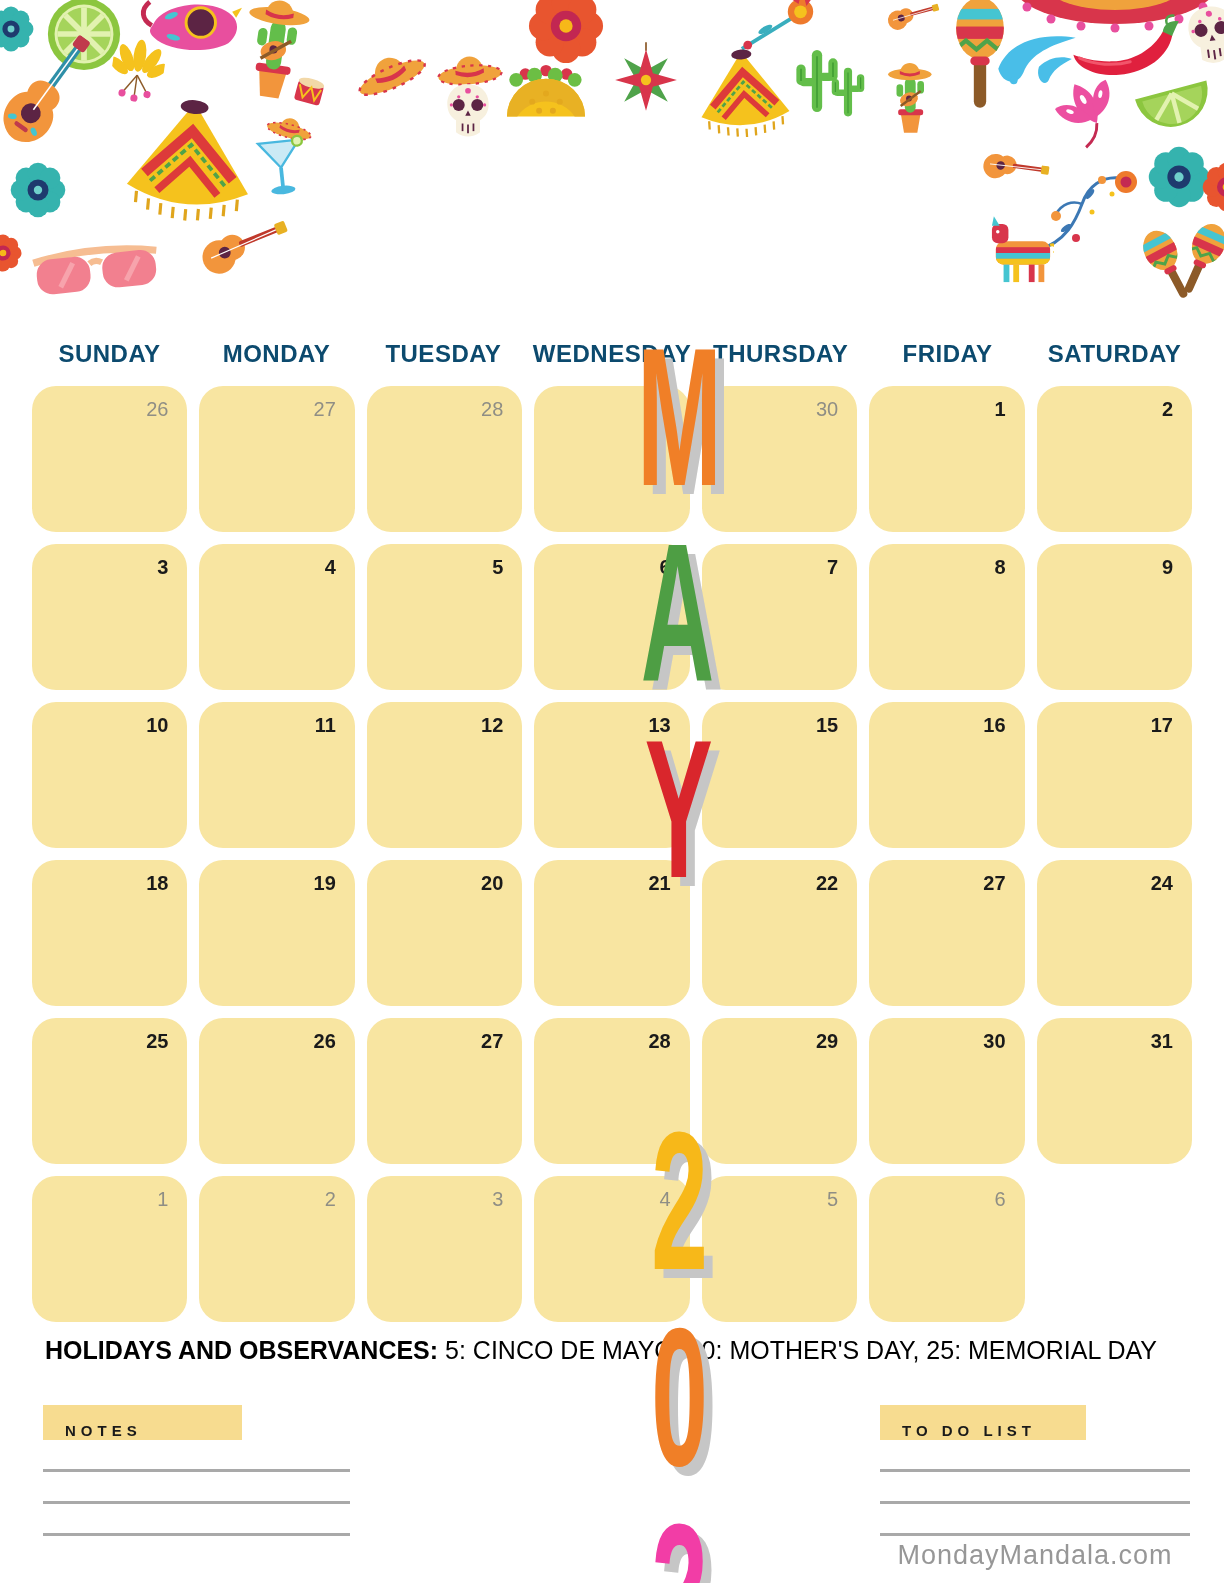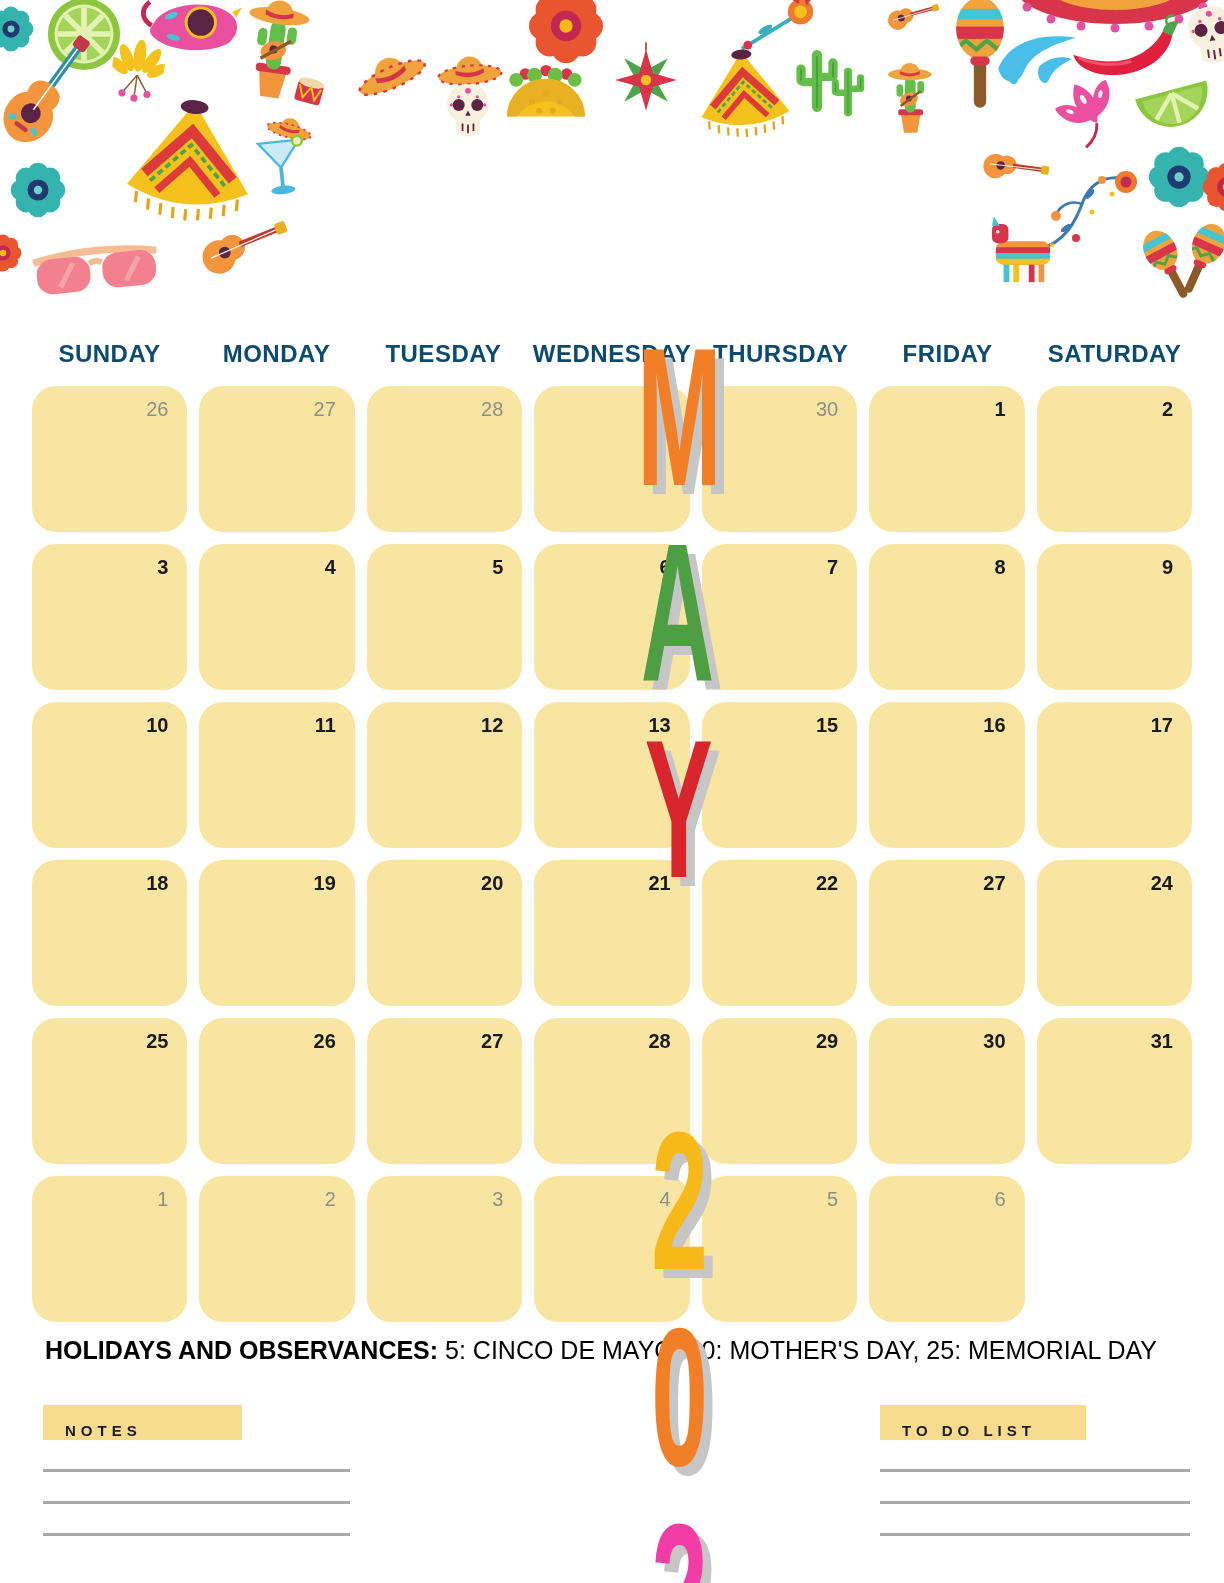--- a/index.html
+++ b/index.html
@@ -551,14 +551,15 @@
     <div class="ln"></div>
     <div class="ln"></div>
   </div>
   <div class="sec" id="sec2">
     <div class="hl">TO DO LIST</div>
     <div class="ln"></div>
     <div class="ln"></div>
     <div class="ln"></div>
   </div>
 
+  <div class="footer">MondayMandala.com</div>
 
 </div>
 
 </body></html>

